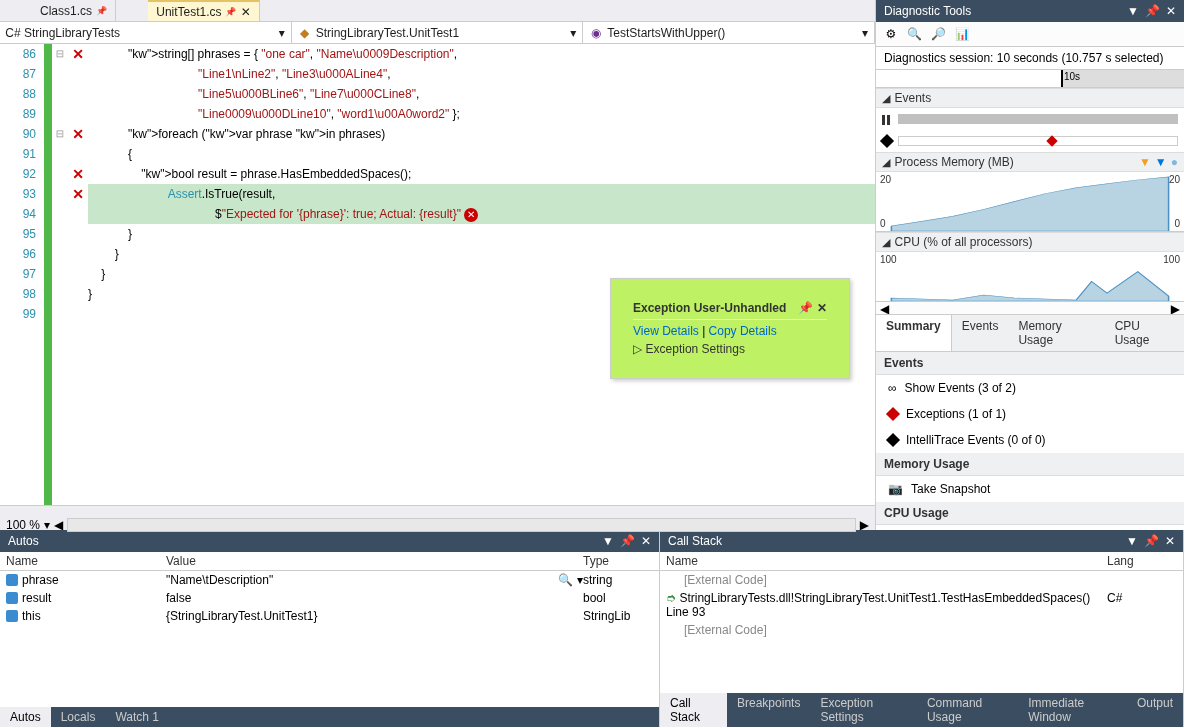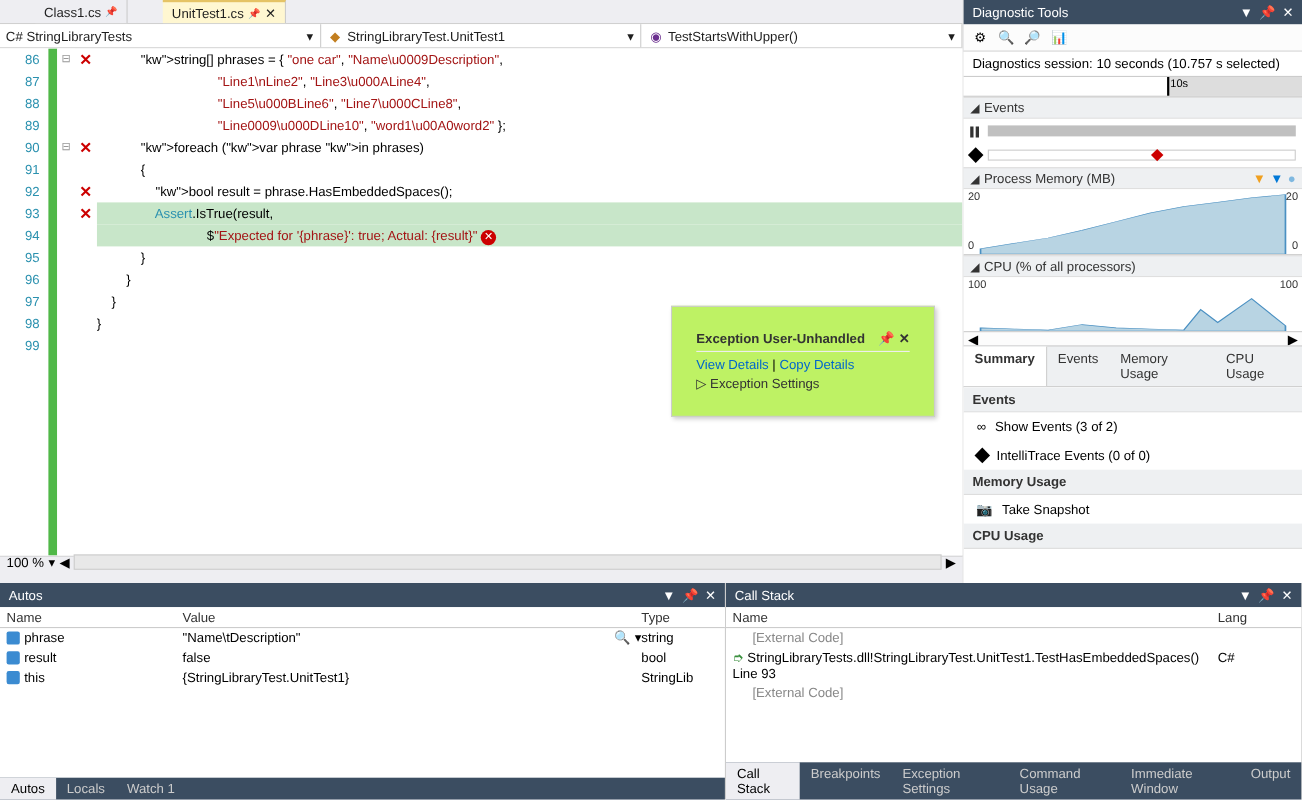--- a/index.html
+++ b/index.html
@@ -20,33 +20,33 @@
 .code-area { flex: 1; display: flex; background: #fff; position: relative; font-family: Consolas, monospace; font-size: 14px; overflow: hidden; }
 .gutter { width: 44px; text-align: right; padding-right: 8px; color: #2b91af; background: #fff; }
 .gutter div { height: 20px; line-height: 20px; }
 .change-bar { width: 8px; background: #50b848; }
 .fold-col { width: 16px; background: #fff; }
 .fold-col .f { height: 20px; line-height: 20px; text-align: center; color: #999; font-size: 10px; }
 .x-col { width: 20px; }
 .x-col div { height: 20px; line-height: 20px; text-align: center; color: #c00; font-weight: bold; font-size: 14px; }
 .code { flex: 1; white-space: pre; line-height: 20px; overflow: hidden; }
 .code .line { height: 20px; }
-.hl-line { background: #c8e6c9; }
+.hl-line { background: #c8e6c9; padding-left: 27px; }
 .str { color: #a31515; }
 .type { color: #2b91af; }
 .err-circle { display: inline-block; width: 14px; height: 14px; background: #c00; border-radius: 50%; color: #fff; text-align: center; line-height: 14px; font-size: 10px; }
 
 .tooltip { position: absolute; left: 610px; top: 234px; width: 240px; background: #bef264; border: 1px solid #ccc; box-shadow: 2px 2px 4px rgba(0,0,0,0.2); padding: 22px; font-family: "Segoe UI"; font-size: 12px; }
 .tooltip-hdr { display: flex; justify-content: space-between; align-items: center; border-bottom: 1px solid #eee; padding-bottom: 4px; margin-bottom: 4px; font-weight: bold; color: #333; }
 .tooltip-body { color: #333; }
 .tooltip-links { margin-top: 4px; }
 .tooltip-links a { color: #0066cc; text-decoration: none; }
 .tooltip-exp { margin-top: 4px; color: #333; }
 
-.zoom-bar { height: 20px; display: flex; align-items: flex-end; background: #eeeef2; border-top: 1px solid #ccc; padding: 12px 6px; gap: 4px; }
+.zoom-bar { height: 20px; display: flex; align-items: flex-start; background: #eeeef2; border-top: 1px solid #ccc; padding: 12px 6px; gap: 4px; }
 .zoom-bar .track { flex: 1; height: 14px; background: #e8e8e8; border: 1px solid #ccc; position: relative; }
 
 .right-pane { flex: 1; display: flex; flex-direction: column; background: #fcfcfc; justify-content: space-between; }
 .panel-title { background: #3b4d61; color: #fff; padding: 3px 8px; display: flex; justify-content: space-between; align-items: center; height: 22px; }
 .panel-title .ctrls { display: flex; gap: 6px; font-size: 10px; }
 .diag-toolbar { display: flex; gap: 6px; padding: 3px 6px; border-bottom: 1px solid #ccc; }
 .diag-toolbar span { width: 18px; height: 18px; display: inline-flex; align-items: center; justify-content: center; }
 .session-lbl { padding: 4px 8px; background: #fff; border-bottom: 1px solid #ccc; }
 .ruler { height: 18px; background: linear-gradient(90deg,#fff 60%, #ddd 60%); border-bottom: 1px solid #ccc; position: relative; }
 .ruler .mk { position: absolute; left: 60%; top: 0; bottom: 0; width: 2px; background: #000; }
@@ -254,20 +254,24 @@
       <div class="diag-tab">Memory Usage</div>
       <div class="diag-tab">CPU Usage</div>
     </div>
     <div style="flex:1;overflow:auto;background:#fff">
       <div class="sum-section">Events</div>
       <div class="sum-item">
           <span>∞</span>
           <span>Show Events (3 of 2)</span>
         </div>
       <div class="sum-item">
+          <span class="diamond-red"></span>
+          <span>Exceptions (1 of 1)</span>
+        </div>
+      <div class="sum-item">
           <span class="diamond-blk"></span>
           <span>IntelliTrace Events (0 of 0)</span>
         </div>
       <div class="sum-section">Memory Usage</div>
       <div class="sum-item">
           <span>📷</span>
           <span>Take Snapshot</span>
         </div>
       <div class="sum-section">CPU Usage</div>
     </div>

